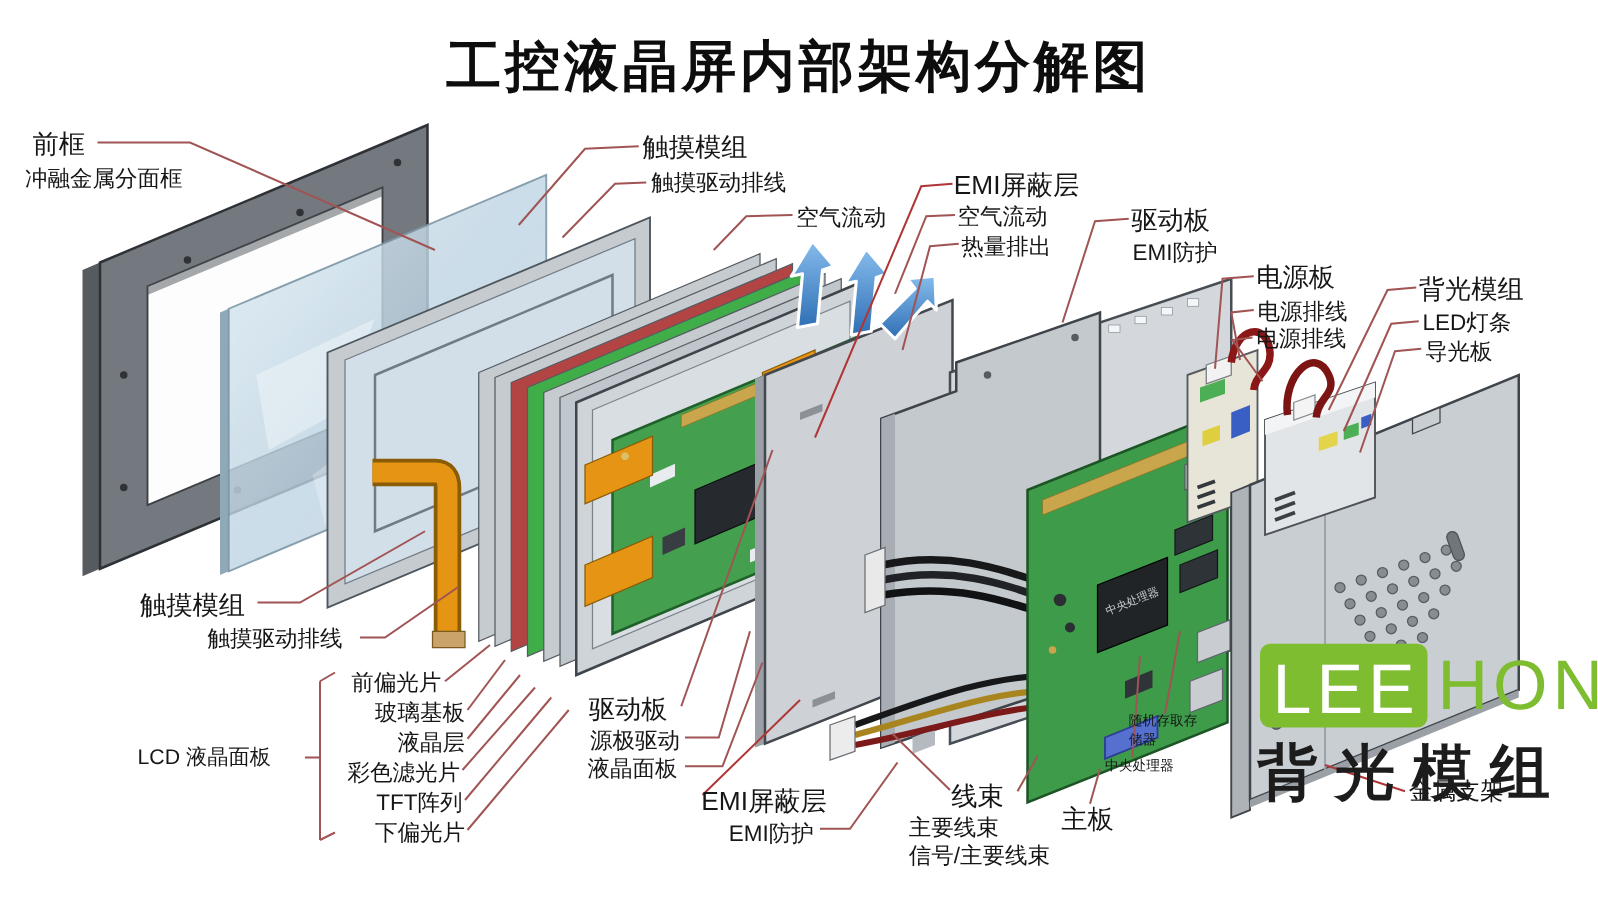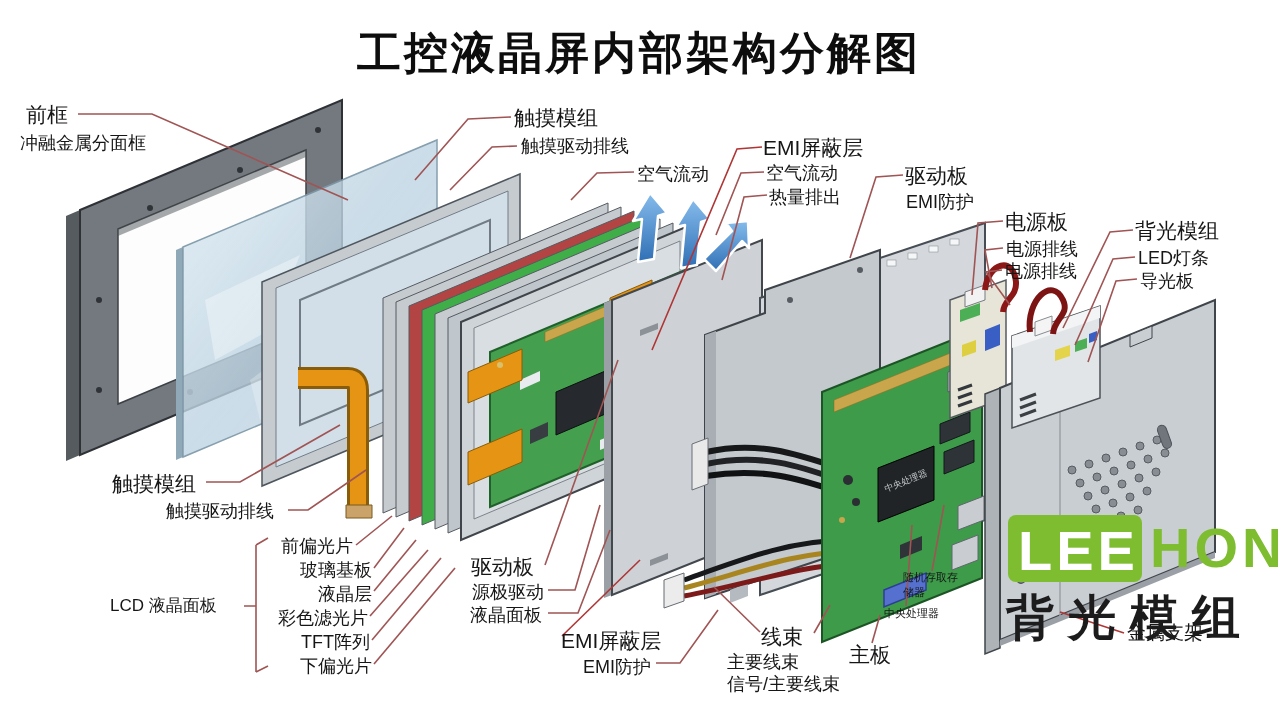--- a/index.html
+++ b/index.html
@@ -10,21 +10,21 @@
          letter-spacing:3px;color:#0d0d0d;z-index:2;white-space:nowrap}
   .lbl{position:absolute;white-space:nowrap;z-index:2;color:#161616}
   .b22{font-size:21px;font-weight:normal}
   .b19{font-size:19px;font-weight:normal}
   .r19{font-size:18px}
   .r20{font-size:20px}
   .r21{font-size:17px}
   .t11{font-size:11px;line-height:1.35;white-space:normal}
   .layer-lbl{position:absolute;font-size:18px;white-space:nowrap;z-index:2;color:#161616;text-align:left}
   .logo-box{position:absolute;left:1008px;top:515px;width:134px;height:67px;background:#7dbd2f;border-radius:8px;z-index:2}
-  .logo-txt{position:absolute;font-size:56px;font-weight:bold;letter-spacing:4px;z-index:3;white-space:nowrap}
+  .logo-txt{position:absolute;font-size:56px;font-weight:normal;letter-spacing:4px;z-index:3;white-space:nowrap}
   .logo-company{position:absolute;left:1006px;top:586px;font-size:48px;font-weight:bold;letter-spacing:14px;
                 color:#1c1c1c;z-index:2;white-space:nowrap}
 </style>
 </head>
 <body>
 
 <div class="stage">
 
 <svg width="1278" height="721" viewBox="0 0 1278 721">
   <defs>

